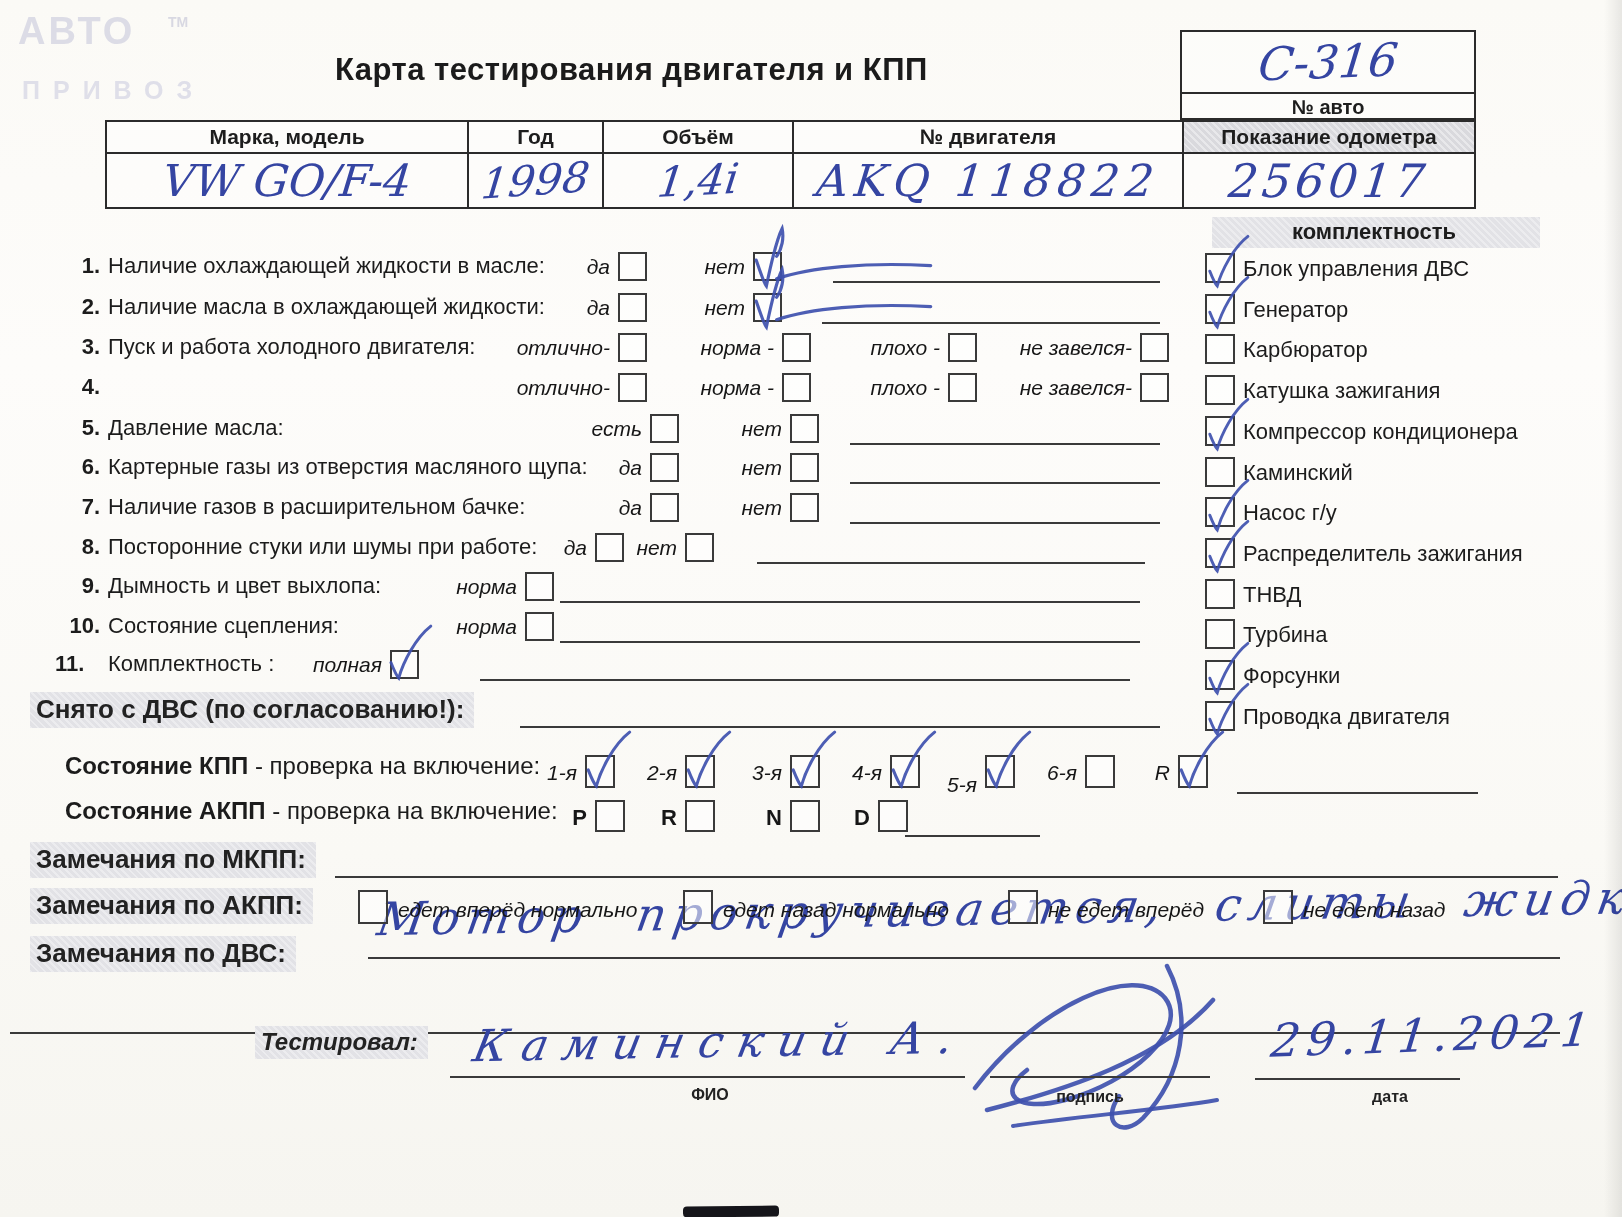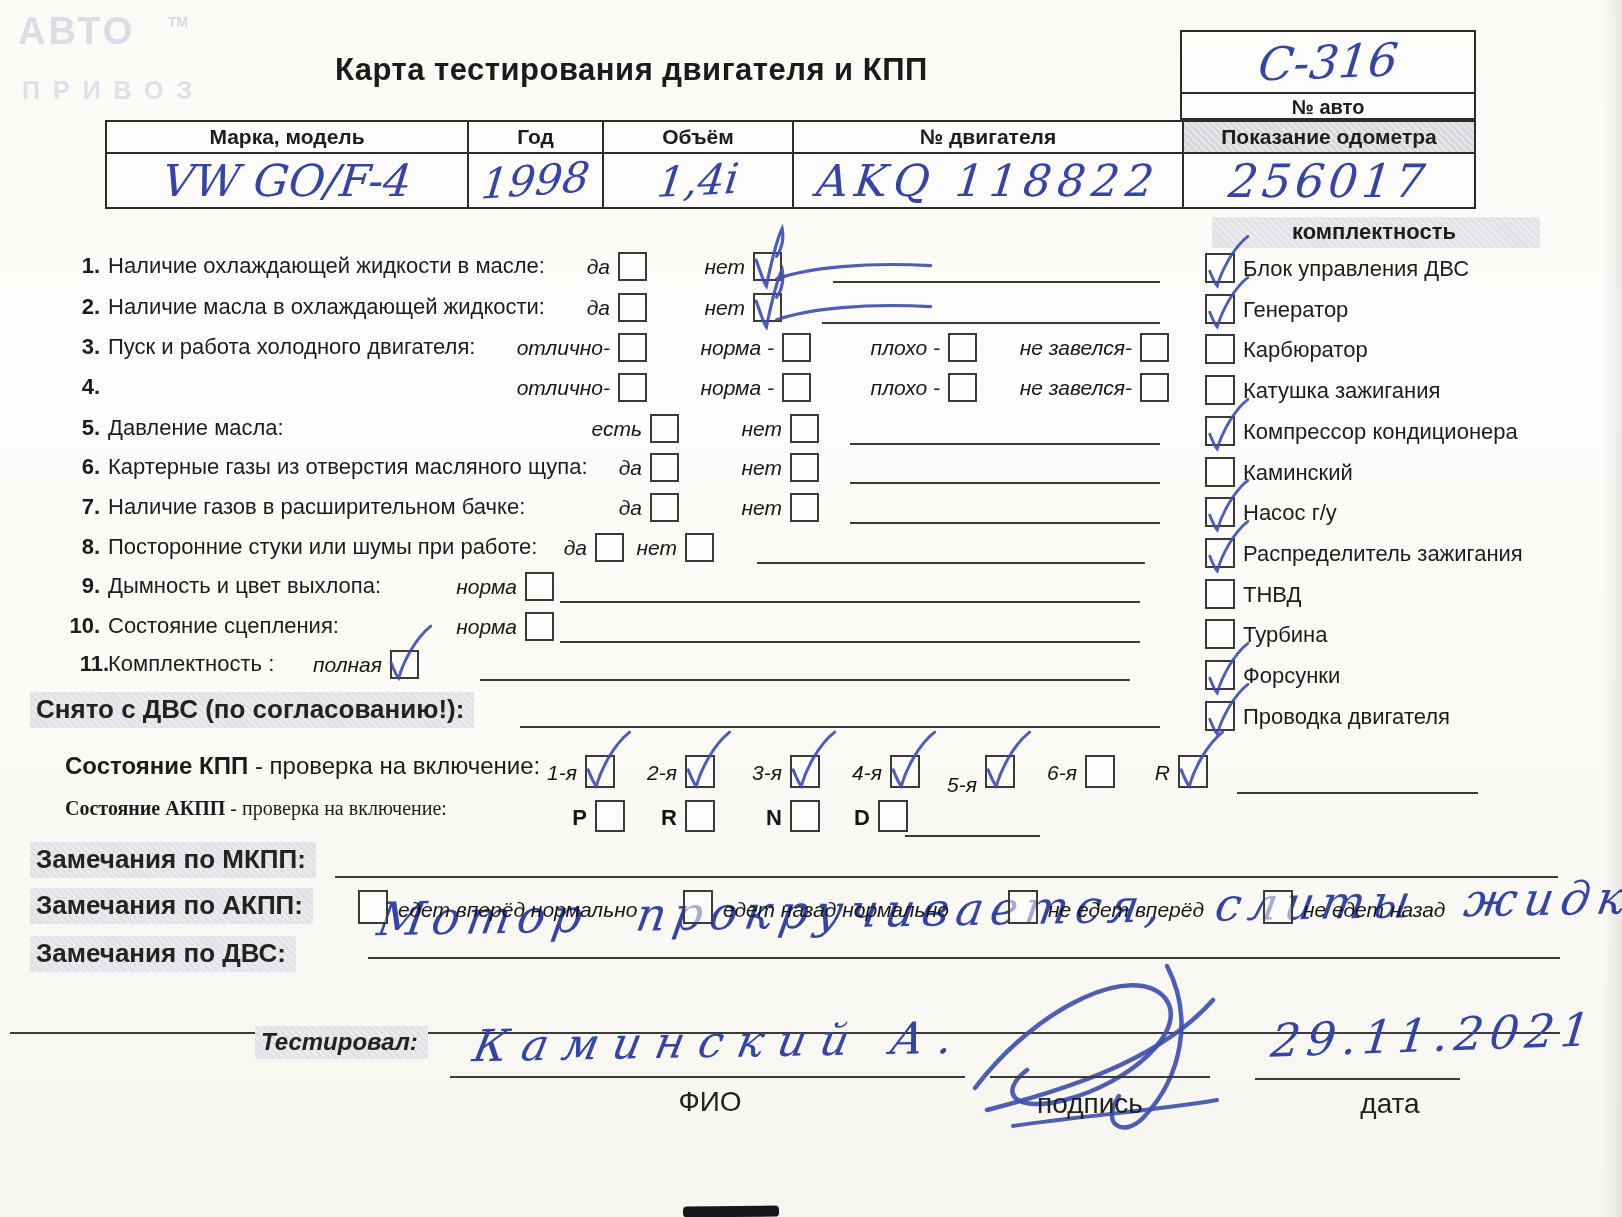--- a/index.html
+++ b/index.html
@@ -33,21 +33,21 @@
   .codebox .caption{height:28px;border-top:2px solid #2b2b2b;display:flex;align-items:center;justify-content:center;font-size:20px;font-weight:bold;box-sizing:border-box;}
   
   .vtable{position:absolute;left:105px;top:120px;width:1371px;border:2.5px solid #2b2b2b;box-sizing:border-box;background:rgba(255,255,255,.35);
     display:grid;grid-template-columns:360px 135px 190px 390px 292px;grid-template-rows:30px 55px;}
   .vtable .cell{border-left:2px solid #2b2b2b;display:flex;align-items:center;justify-content:center;box-sizing:border-box;}
   .vtable .cell.first{border-left:none;}
   .vtable .th{font-size:21px;font-weight:bold;}
   .vtable .gray{background:#d9d9dd;background-image:repeating-linear-gradient(45deg,rgba(255,255,255,.4) 0 2px,rgba(0,0,0,0) 2px 5px);}
   .vtable .vrow{border-top:2px solid #2b2b2b;}
   .vtable .ink{position:relative;}
-  .cap{position:absolute;font-size:28px;color:#222;white-space:nowrap;}
+  .cap{position:absolute;font-size:16px;color:#222;white-space:nowrap;font-weight:bold;}
   .artifact{position:absolute;background:#15151a;border-radius:4px;}
 </style>
 </head>
 <body>
 
 <div class="page" id="page">
 
   <div class="logo-top">АВТО</div>
   <div class="logo-tm">ТМ</div>
   <div class="logo-bottom">ПРИВОЗ</div>
@@ -85,21 +85,21 @@
   </div>
 
   <div class="abs hl" style="left:1212px;top:217px;width:312px;text-align:center;font-size:22px;font-weight:bold;">комплектность</div>
 
   <div class="sect hl" style="left:30px;top:692px;">Снято с ДВС (по согласованию!):</div>
   <div class="line" style="left:520px;top:726px;width:640px;"></div>
 
   <div class="lbl" style="left:65px;top:752px;font-size:24px;">
     <span style="font-weight:bold;">Состояние КПП</span><span> - проверка на включение:</span>
   </div>
-  <div class="lbl" style="left:65px;top:797px;font-size:20px;font-family:Liberation Serif, serif;">
+  <div class="lbl" style="left:65px;top:797px;font-size:24px;">
     <span style="font-weight:bold;">Состояние АКПП</span><span> - проверка на включение:</span>
   </div>
 
   <div class="sect hl" style="left:30px;top:842px;">Замечания по МКПП:</div>
   <div class="line" style="left:335px;top:876px;width:1223px;"></div>
 
   <div class="sect hl" style="left:30px;top:888px;">Замечания по АКПП:</div>
 
   <div class="sect hl" style="left:30px;top:936px;">Замечания по ДВС:</div>
   <span class="ink" style="left:380px;top:880px;font-size:46px;letter-spacing:7px;word-spacing:26px;transform:skewX(-10deg) rotate(-1deg);">Мотор прокручивается, слиты жидкости</span>
@@ -198,21 +198,21 @@
     <span class="lbl num" style="left: 55px; width: 45px; text-align: right; top: 573px;">9.</span>
     <span class="lbl" style="left: 108px; top: 573px;">Дымность и цвет выхлопа:</span>
     <span class="opt" style="right: 1105px; top: 575px;">норма</span>
     <div class="box" style="left: 525px; top: 572px;"></div>
     <div class="line" style="left: 560px; width: 580px; top: 601px;"></div>
     <span class="lbl num" style="left: 55px; width: 45px; text-align: right; top: 613px;">10.</span>
     <span class="lbl" style="left: 108px; top: 613px;">Состояние сцепления:</span>
     <span class="opt" style="right: 1105px; top: 615px;">норма</span>
     <div class="box" style="left: 525px; top: 612px;"></div>
     <div class="line" style="left: 560px; width: 580px; top: 641px;"></div>
-    <span class="lbl num" style="left: 64px; width: 45px; text-align: right; top: 651px;">11.</span>
+    <span class="lbl num" style="left: 55px; width: 45px; top: 651px;">11.</span>
     <span class="lbl" style="left: 108px; top: 651px;">Комплектность :</span>
     <span class="opt" style="right: 1240px; top: 653px;">полная</span>
     <div class="box" style="left: 390px; top: 650px;"></div>
     <svg viewBox="0 0 60 70" class="tick" style="left: 384px; top: 622px; width: 52px; height: 62px;">
       <path d="M8 46 C12 56 15 62 17 64 C22 46 36 18 54 4"></path>
     </svg>
     <div class="line" style="left: 480px; width: 650px; top: 679px;"></div>
     <div class="box" style="left: 1205px; top: 253px; width: 30px; height: 30px;"></div>
     <span class="lbl" style="left: 1243px; top: 256px;">Блок управления ДВС</span>
     <svg viewBox="0 0 60 70" class="tick" style="left: 1203px; top: 233px; width: 50px; height: 58px;">

